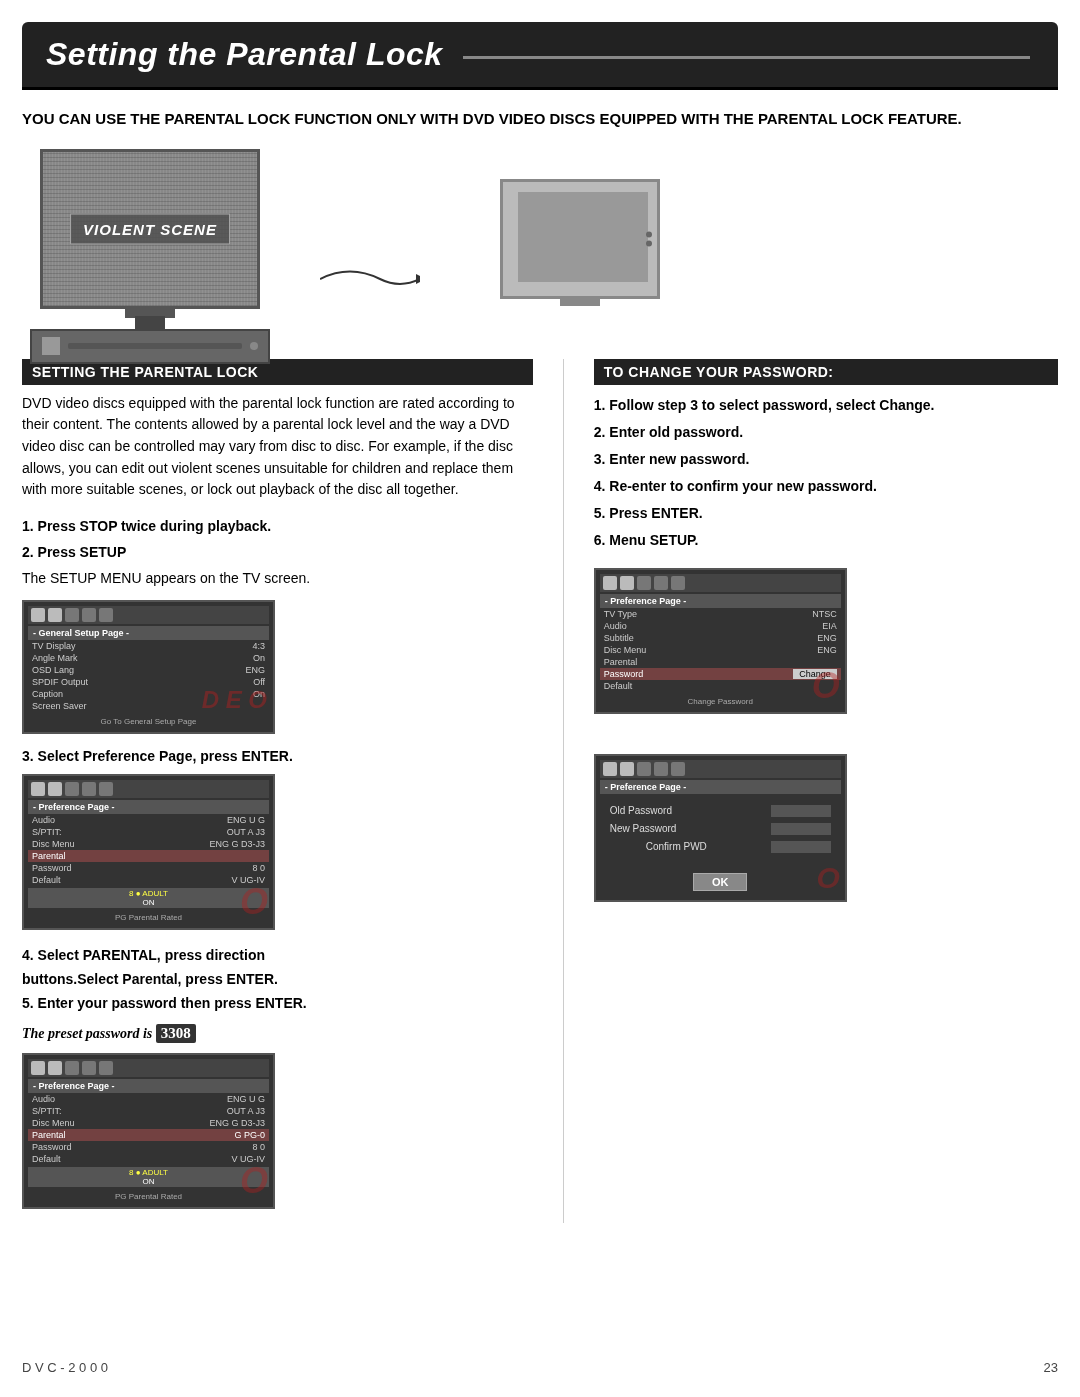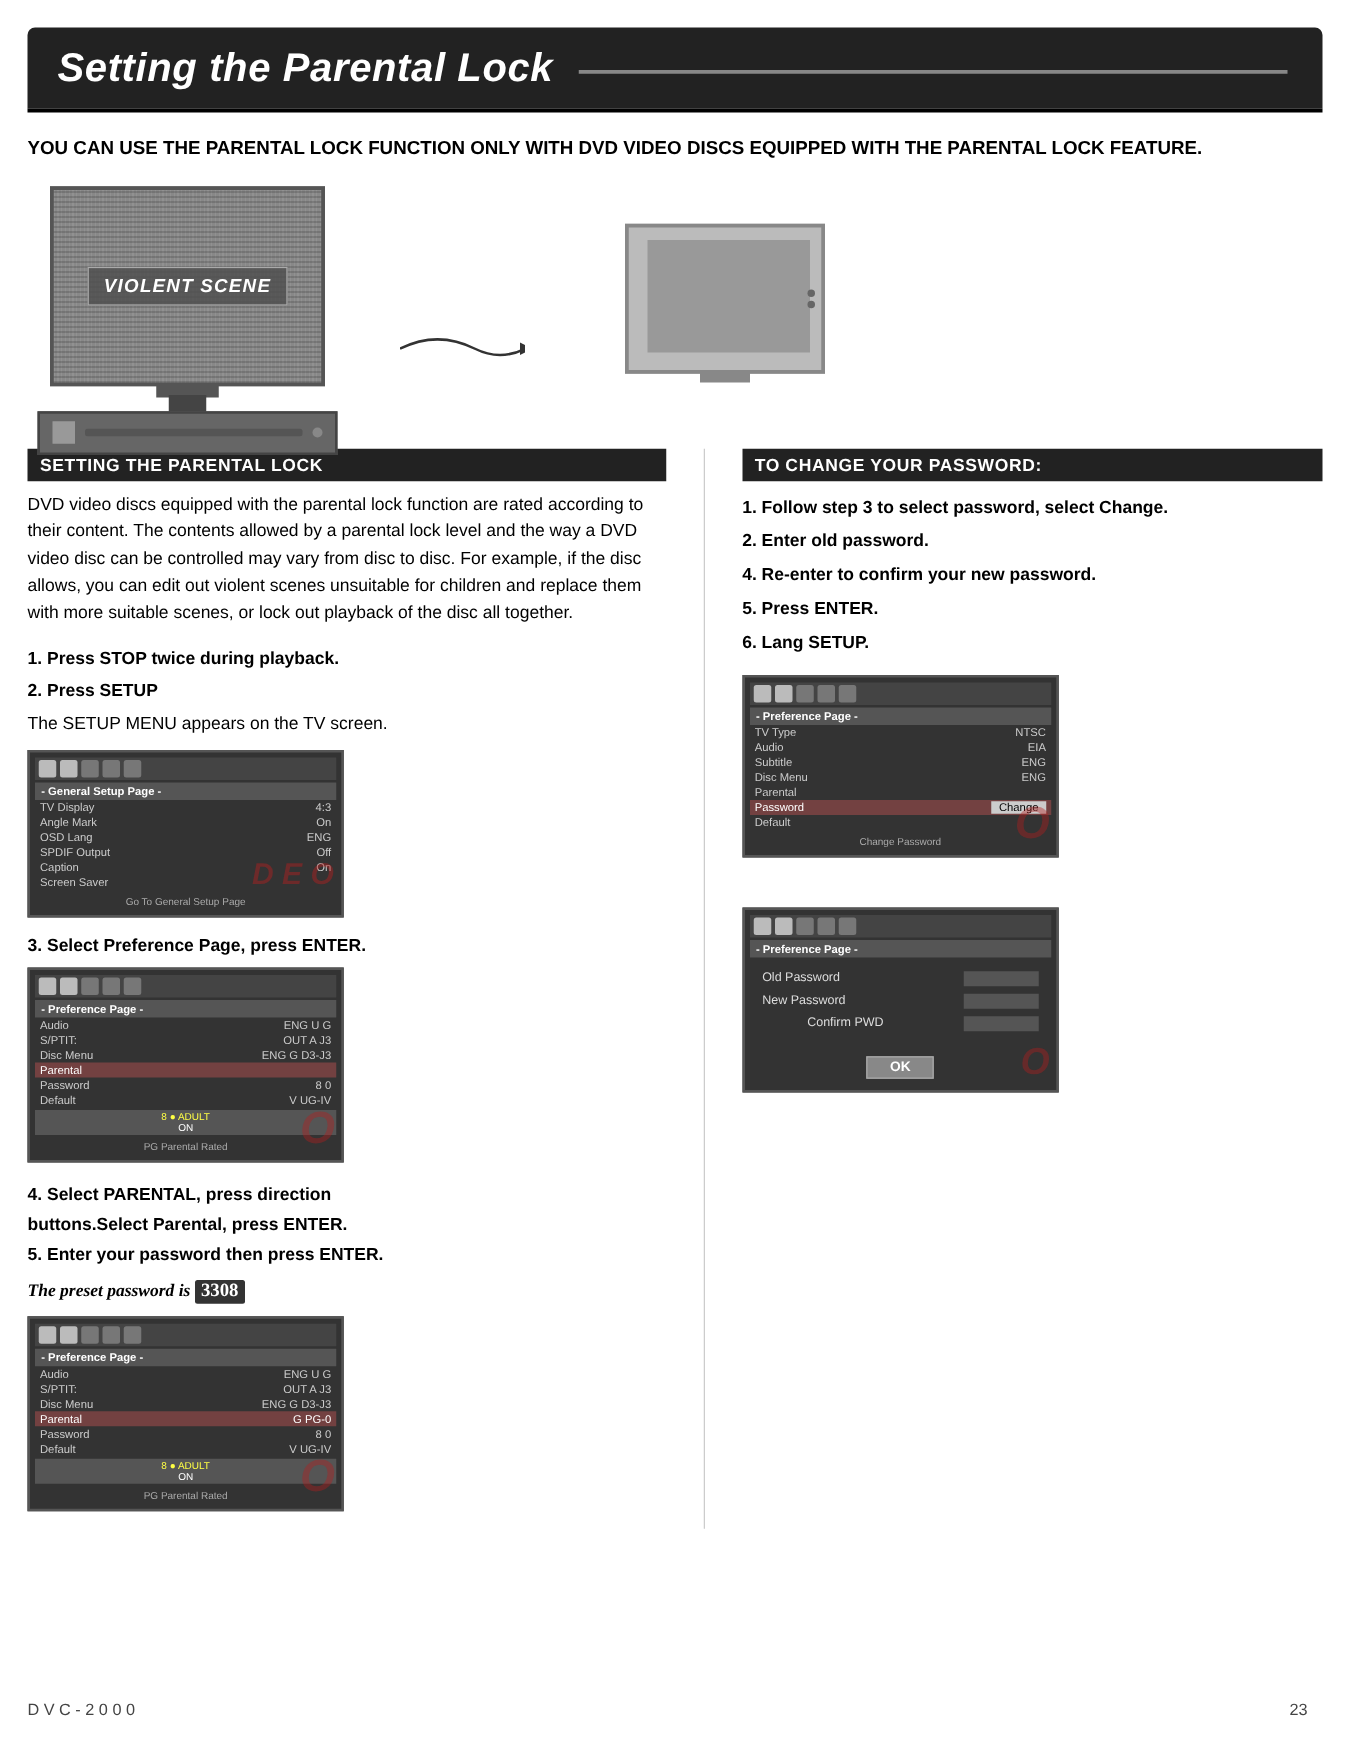--- a/index.html
+++ b/index.html
@@ -245,21 +245,21 @@
     }
     .change-pw-steps ol li .num {
       font-weight: bold;
     }
 
     
     .page-footer {
       position: absolute;
       bottom: 22px;
       left: 22px;
-      right: 34px;
+      right: 22px;
       display: flex;
       justify-content: space-between;
       align-items: center;
       font-size: 13px;
       color: #444;
     }
 
     
     .col-divider {
       width: 1px;
@@ -512,23 +512,24 @@
 
   <div class="col-right">
 
     <div class="section-block">
       <div class="section-heading">TO CHANGE YOUR PASSWORD:</div>
 
       <div class="change-pw-steps">
         <ol>
           <li><span class="num">1.</span> <strong>Follow step 3 to select password, select Change.</strong></li>
           <li><span class="num">2.</span> <strong>Enter old password.</strong></li>
+          <li><span class="num">3.</span> <strong>Enter new password.</strong></li>
           <li><span class="num">4.</span> <strong>Re-enter to confirm your new password.</strong></li>
           <li><span class="num">5.</span> <strong>Press ENTER.</strong></li>
-          <li><span class="num">6.</span> <strong>Lang SETUP.</strong></li>
+          <li><span class="num">6.</span> <strong>Menu SETUP.</strong></li>
         </ol>
       </div>
     </div>
 
     <div class="section-block">
       <div class="screen-mockup screen-mockup-wrap pref-screen">
         <div class="sm-toolbar">
           <span class="sm-tool-icon active"></span>
           <span class="sm-tool-icon active"></span>
           <span class="sm-tool-icon"></span>

